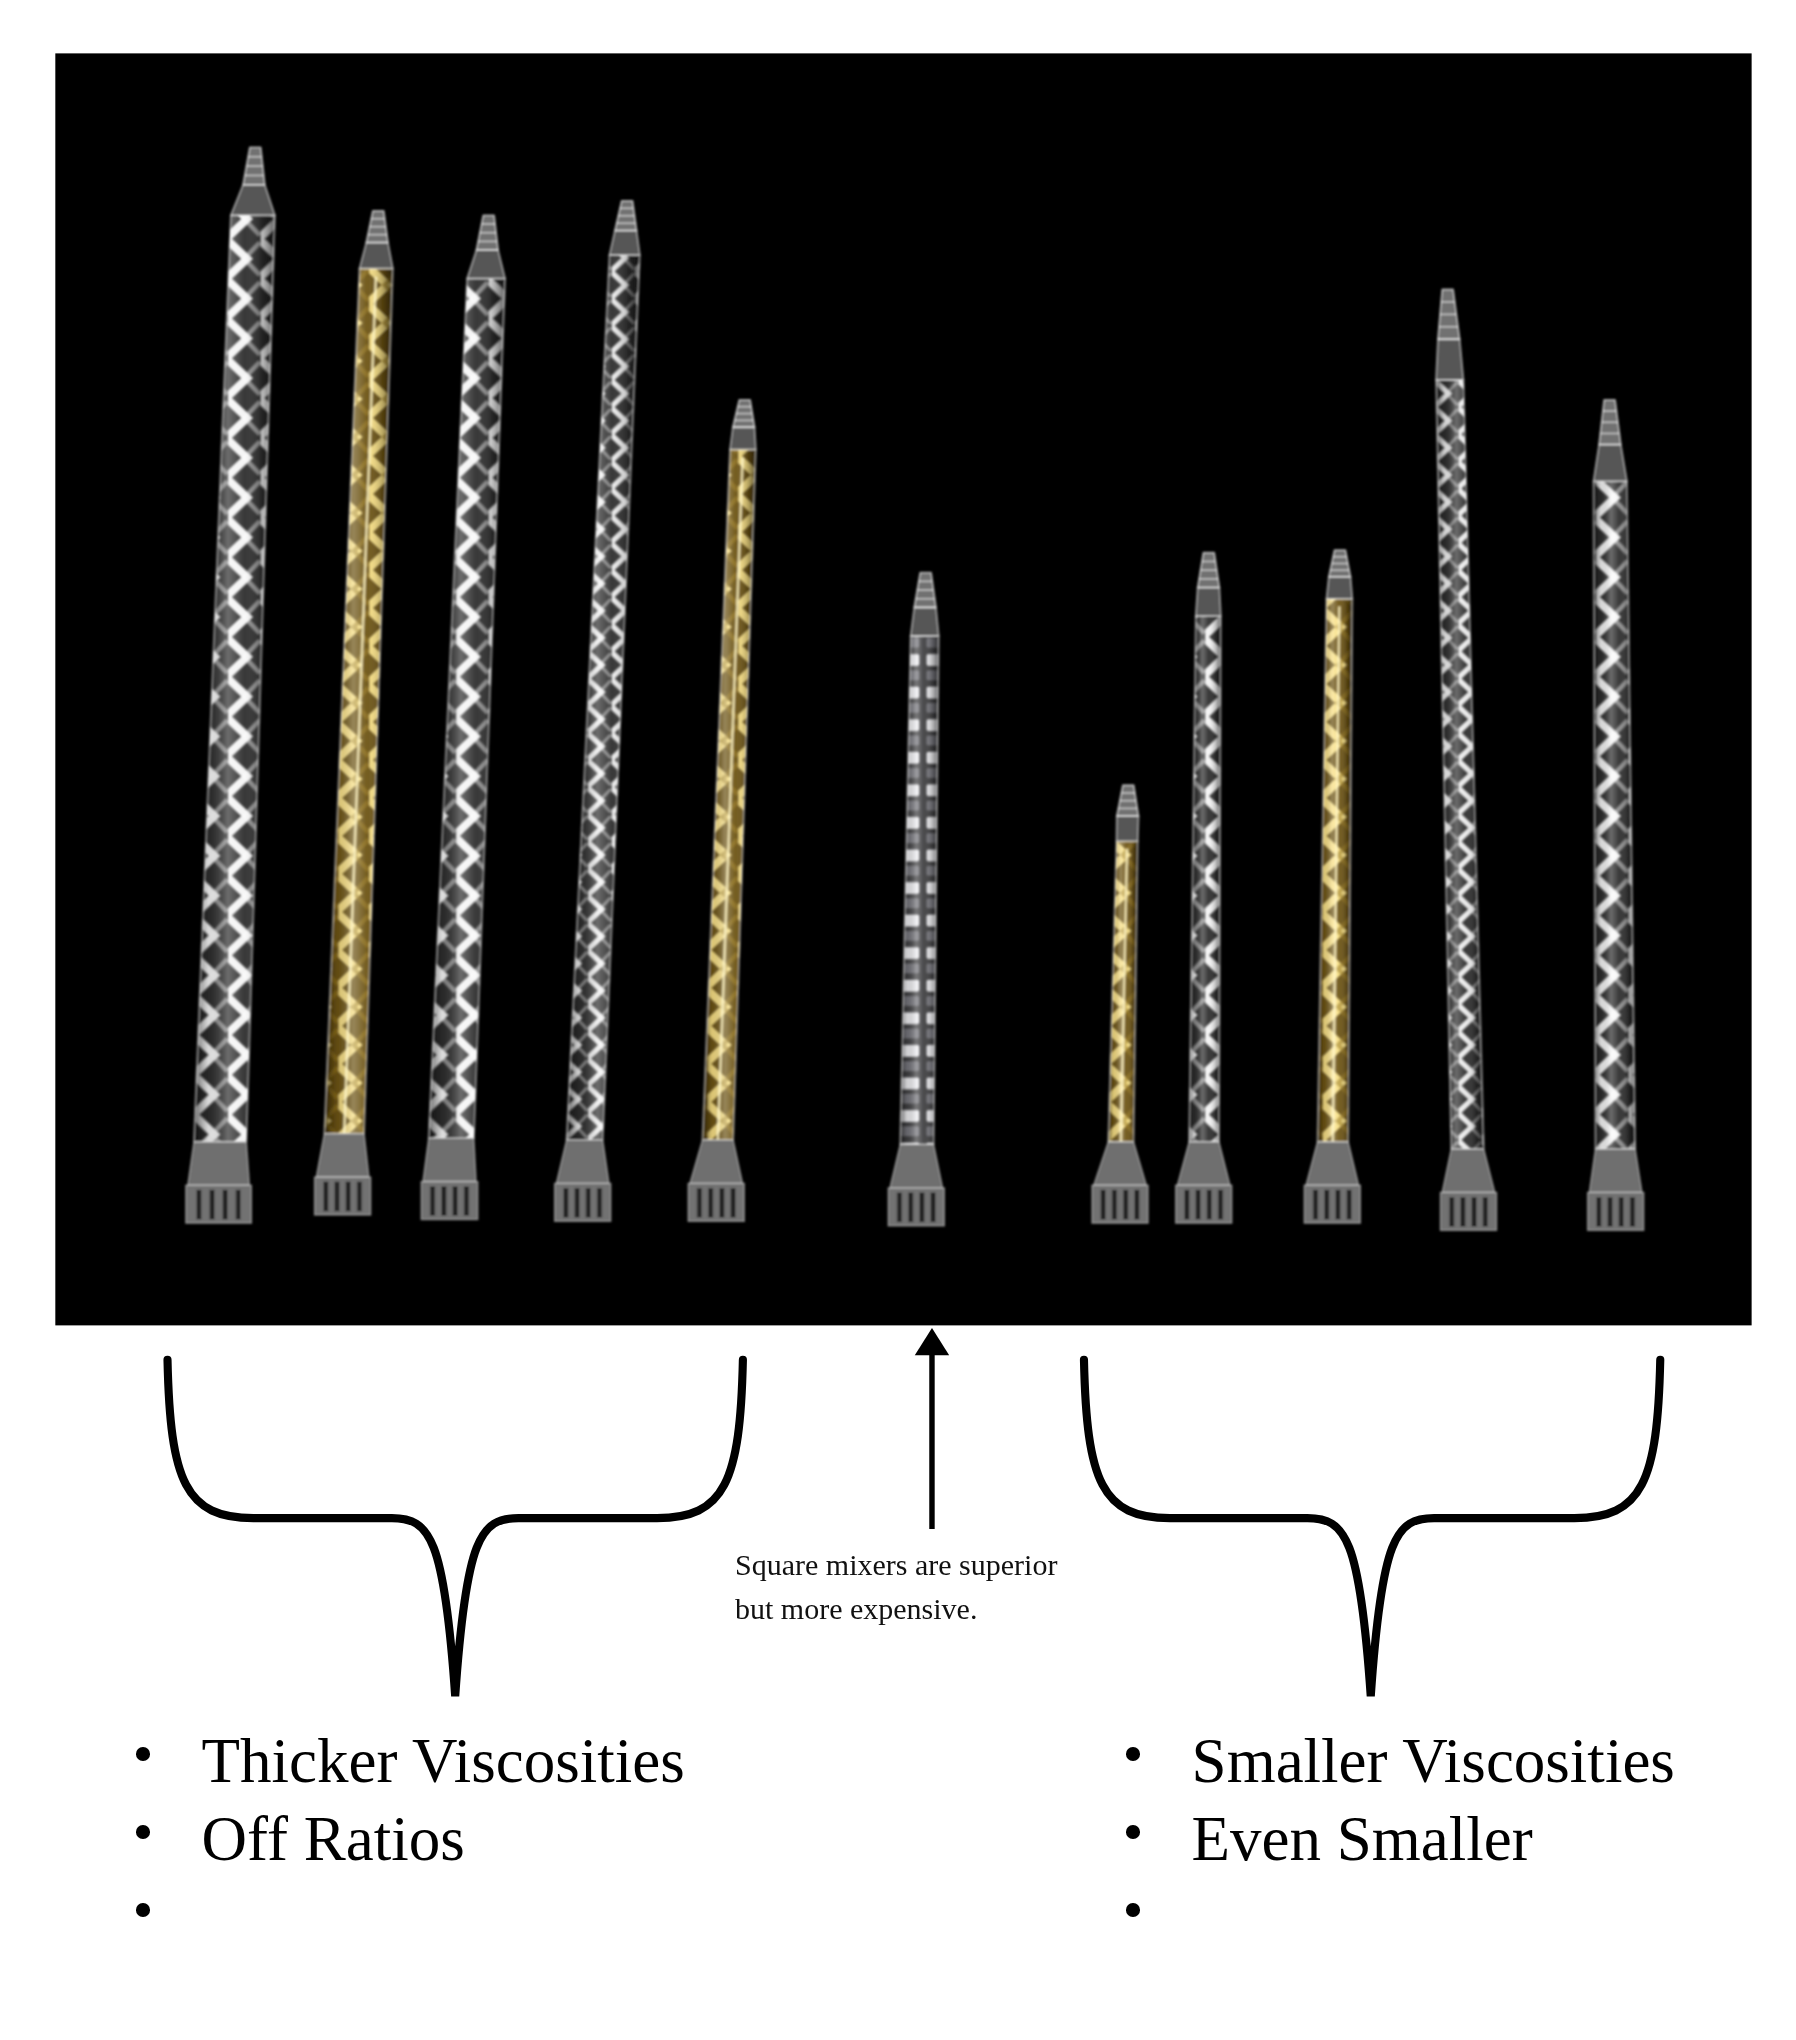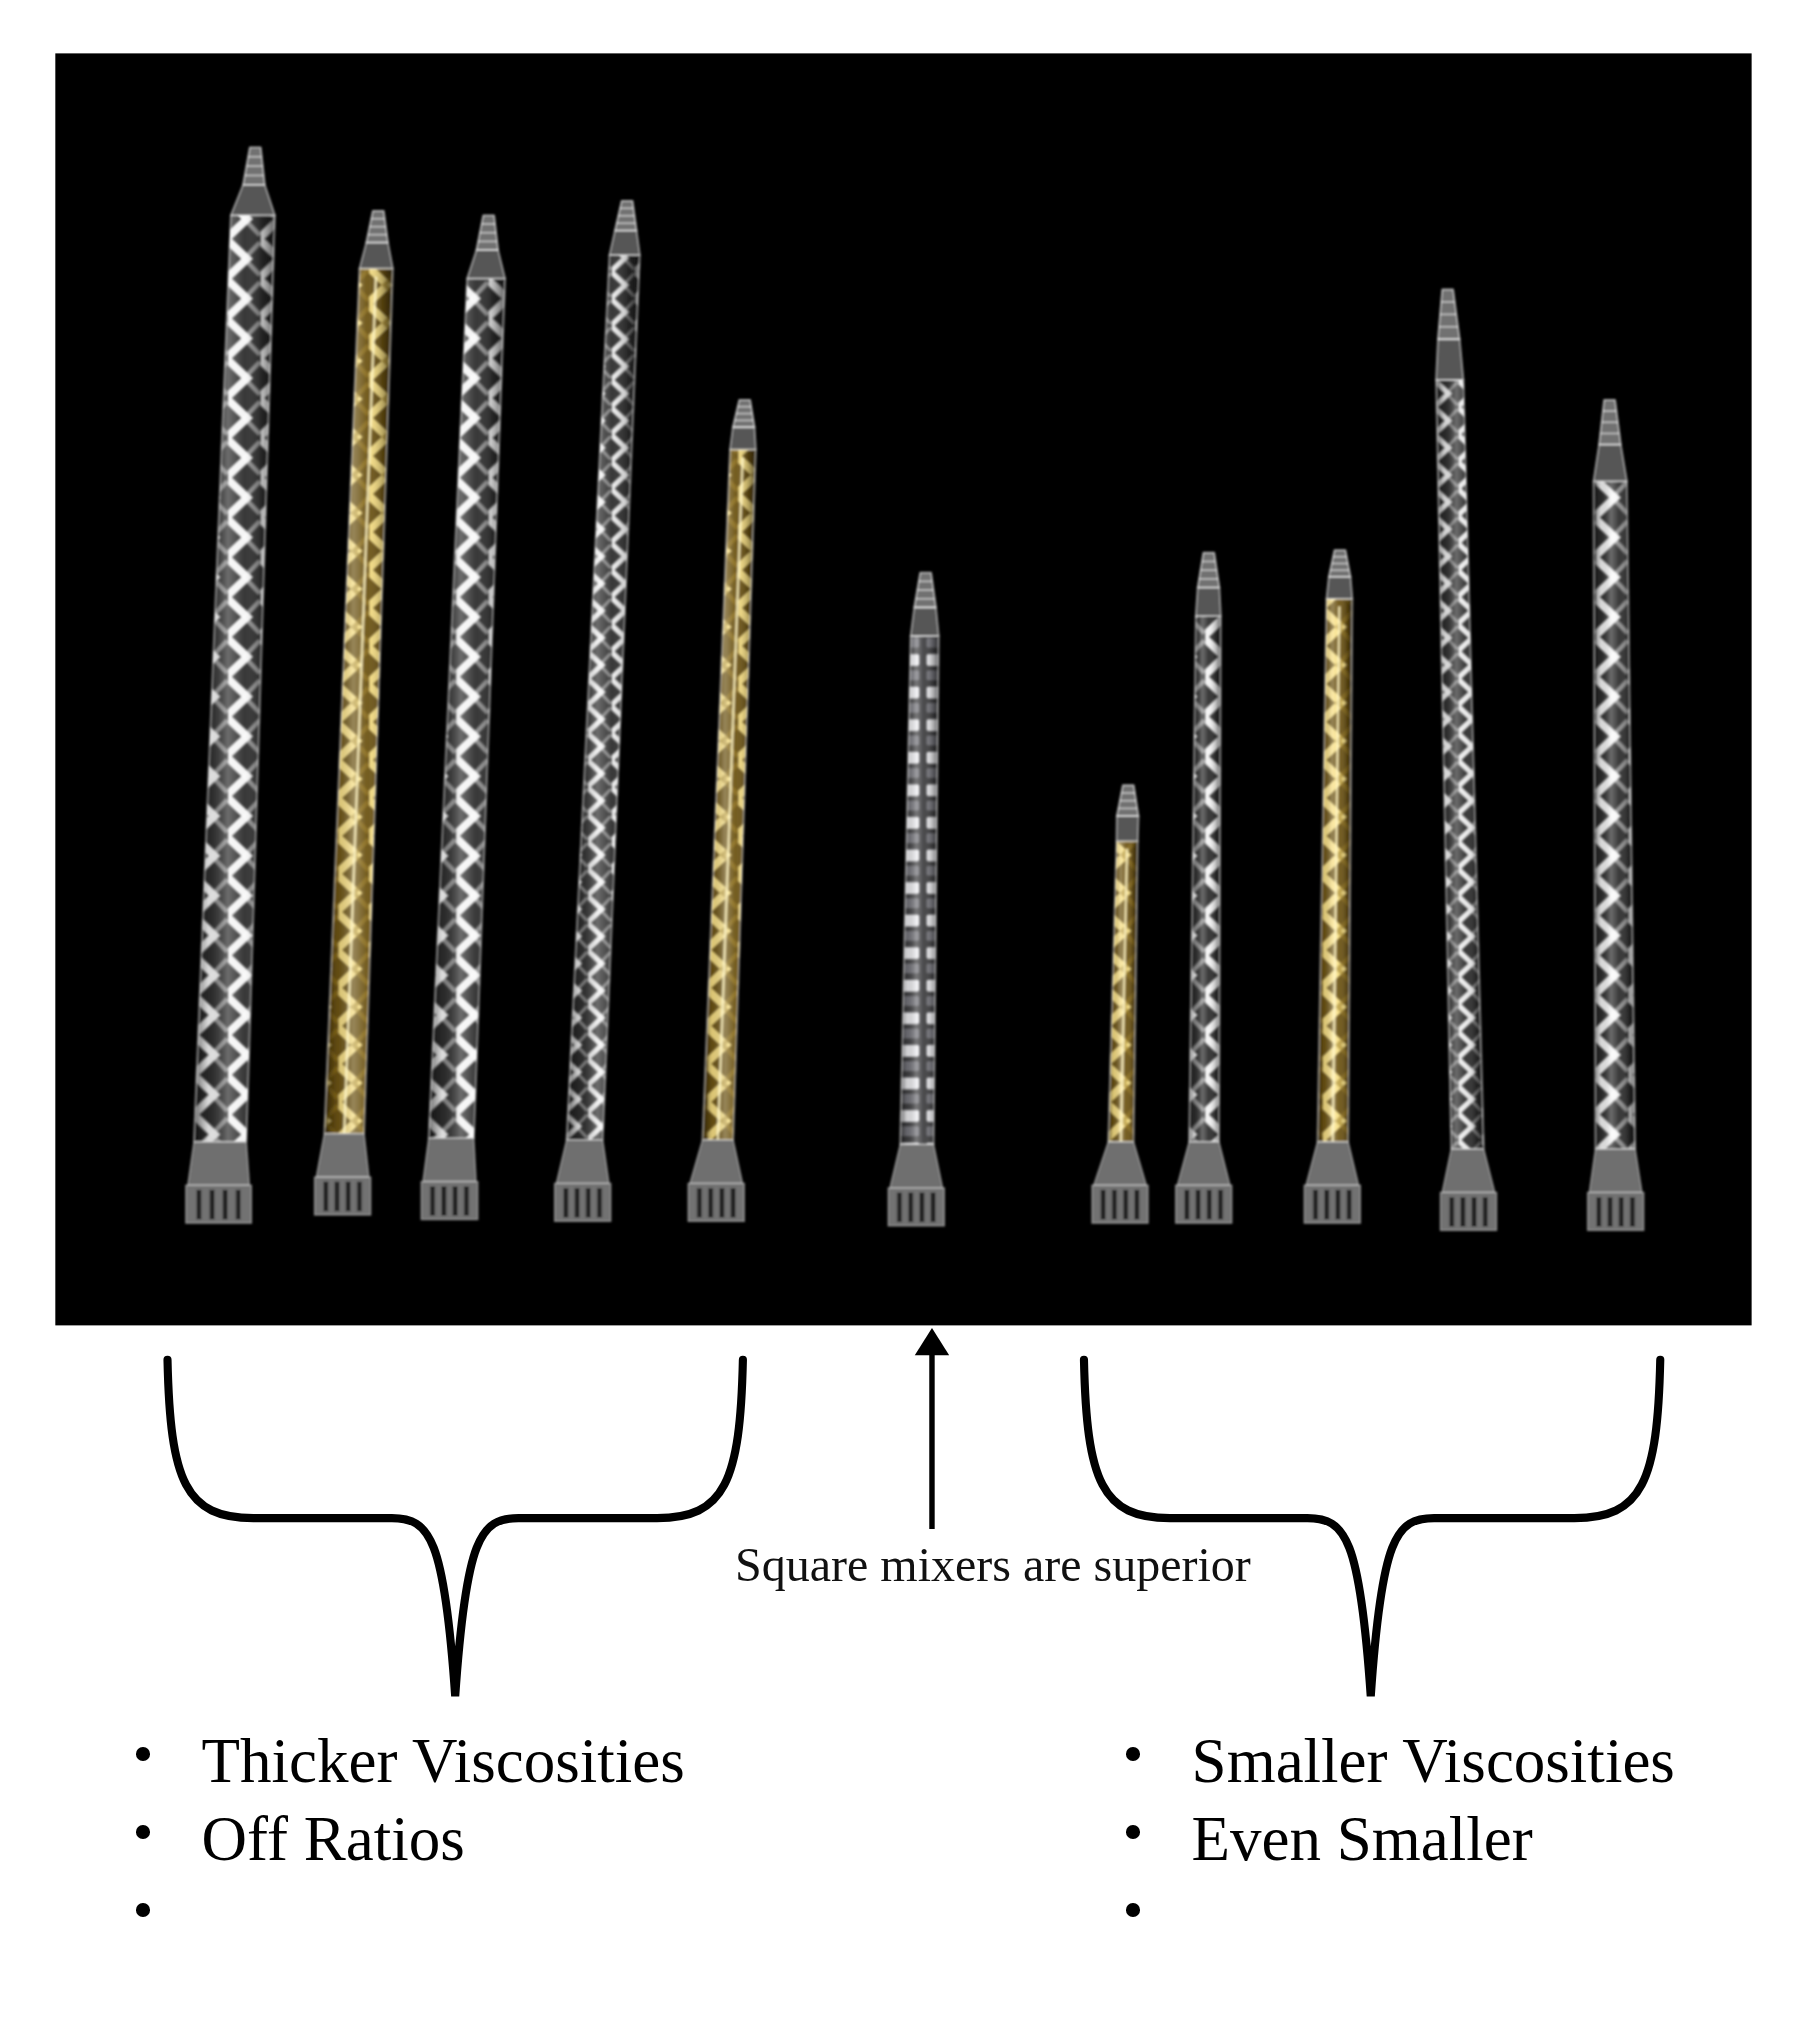--- a/index.html
+++ b/index.html
@@ -7,21 +7,21 @@
     position:relative;
     width:1797px;height:2041px;
     background:#ffffff;
     font-family:"Liberation Serif", serif;
     overflow:hidden;
   }
   #scene{position:absolute;left:0;top:0;}
   .note{
     position:absolute;
     left:735px;top:1543px;
-    font-size:48px;line-height:44px;
+    font-size:30px;line-height:44px;
     color:#111111;
     white-space:nowrap;
   }
   .bullet-list{
     position:absolute;
     top:1704px;
     font-size:63px;
     color:#000000;
   }
   .bullet-row{
@@ -268,20 +268,21 @@
     <g id="annot-layer">
       <path id="brace-left" d="M185,1503 C188,1638 205,1678 280,1678 L433,1678 C475,1678 491,1700 503,1875 C515,1700 531,1678 573,1678 L726,1678 C801,1678 818,1638 821,1503" fill="none" stroke="#000" stroke-width="9" stroke-linecap="round"></path>
       <path id="brace-right" d="M1198,1503 C1201,1638 1218,1678 1293,1678 L1445,1678 C1487,1678 1503,1700 1515,1875 C1527,1700 1543,1678 1585,1678 L1740,1678 C1815,1678 1832,1638 1835,1503" fill="none" stroke="#000" stroke-width="9" stroke-linecap="round"></path>
       <line id="arrow-shaft" x1="1030" y1="1496" x2="1030" y2="1690" stroke="#000" stroke-width="6"></line>
       <polygon id="arrow-head" points="1030,1468 1011,1498 1049,1498" fill="#000"></polygon>
     </g>
   </svg>
 
   <div class="note">
     <div>Square mixers are superior</div>
+    <div>but more expensive.</div>
   </div>
 
   <div id="list-left" class="bullet-list" style="left: 136px; top: 1704px;">
       <div class="bullet-row">
         <span class="dot"></span>
         <span class="txt">Thicker Viscosities</span>
       </div>
       <div class="bullet-row">
         <span class="dot"></span>
         <span class="txt">Off Ratios</span>

